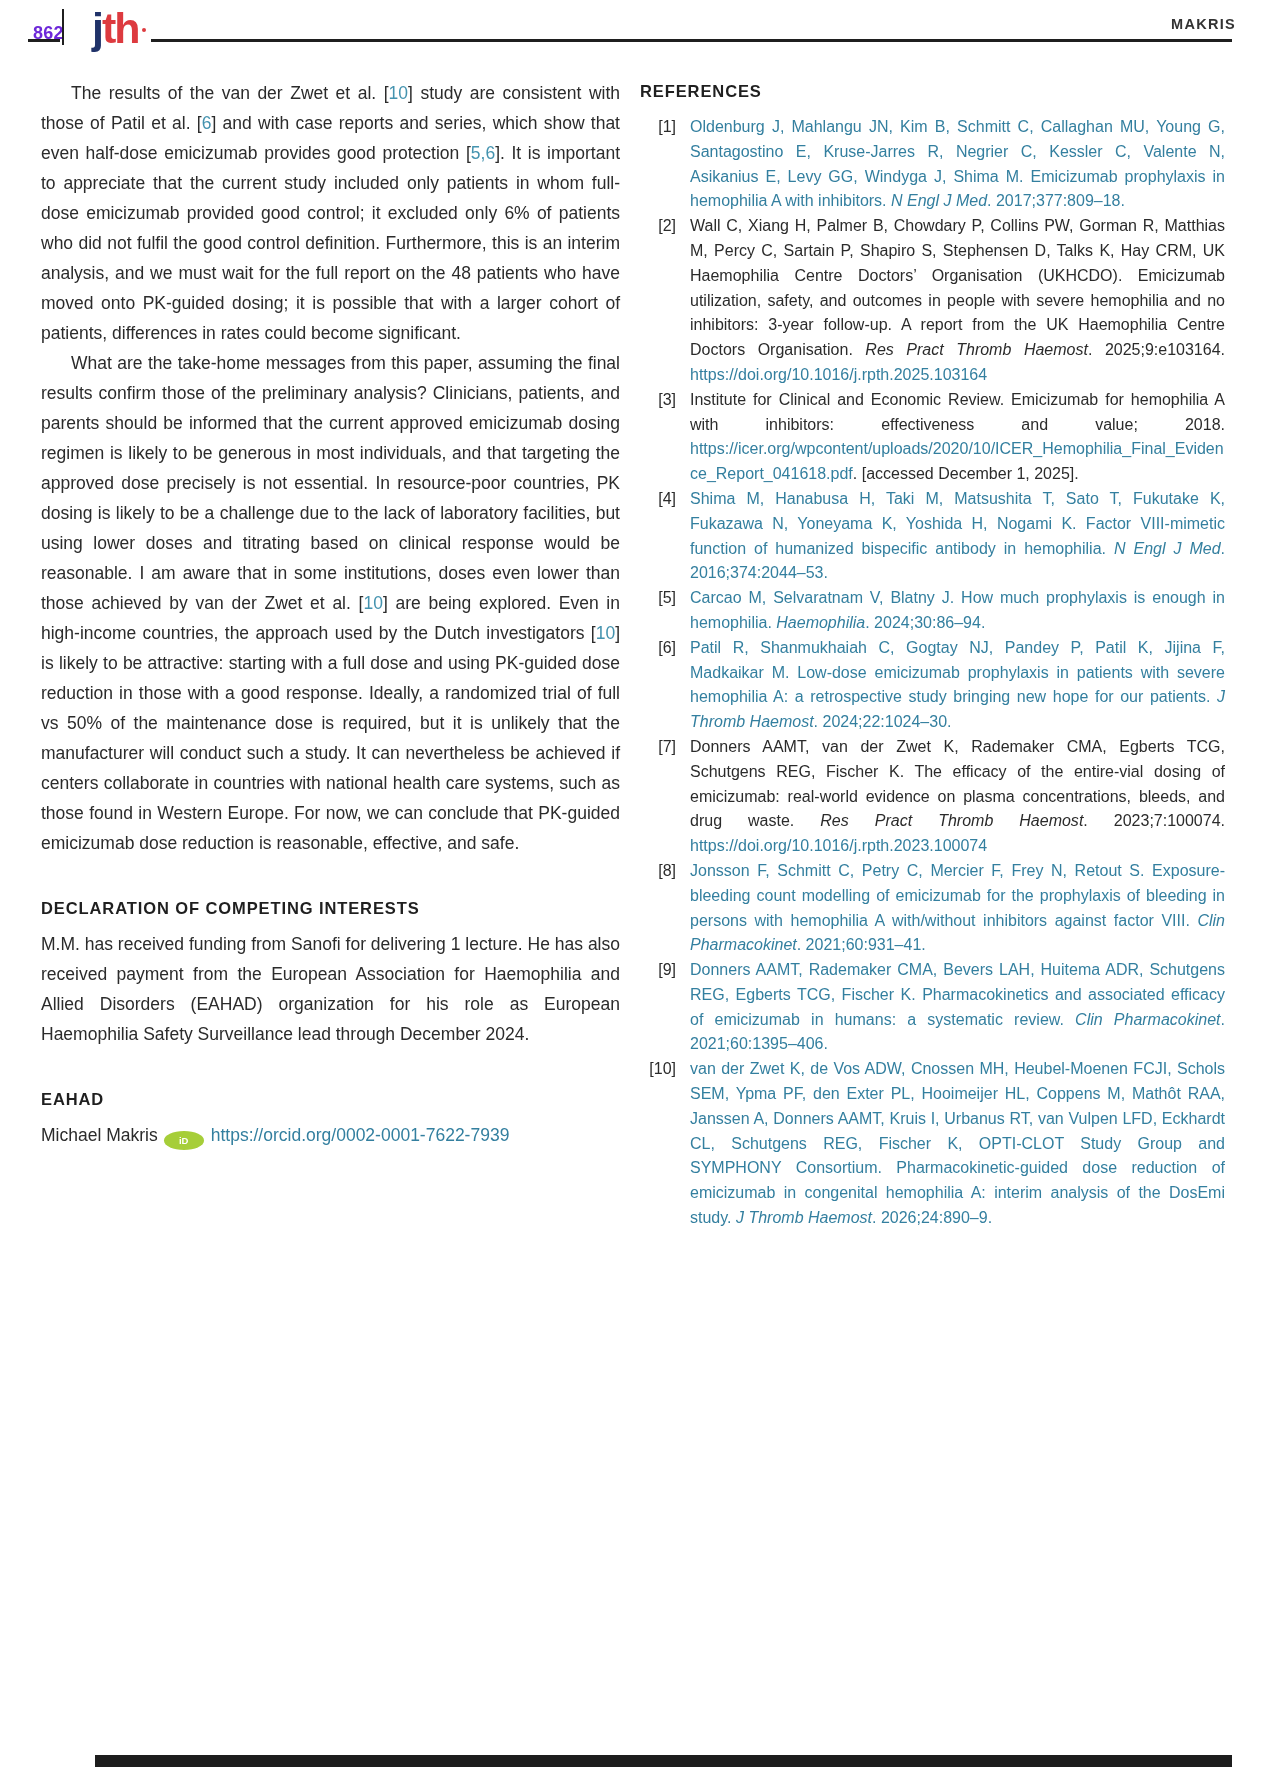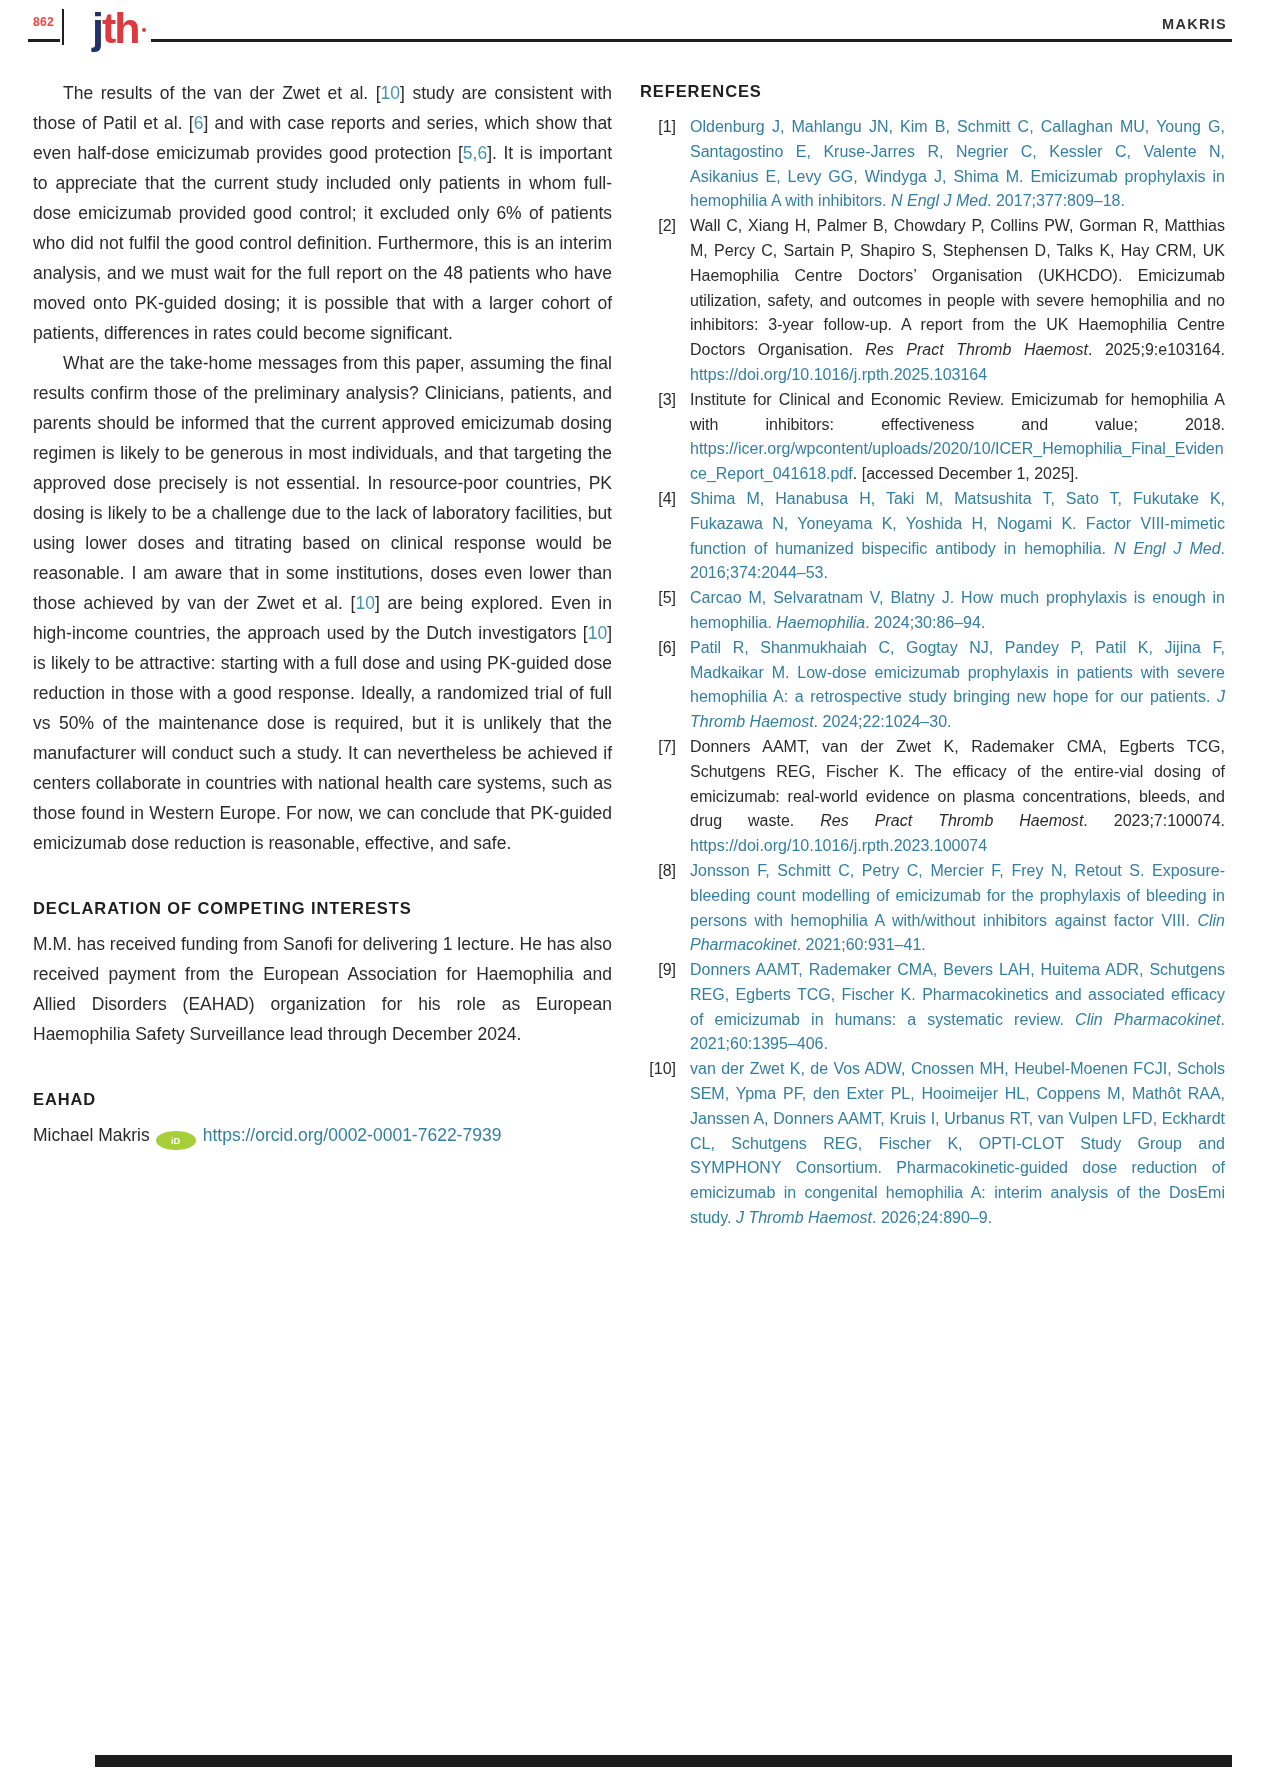--- a/index.html
+++ b/index.html
@@ -1,32 +1,32 @@
 <!DOCTYPE html>
 <html><head>
 <meta charset="utf-8">
 <style>
   html,body{margin:0;padding:0;}
   body{
     width:1280px;height:1768px;position:relative;background:#ffffff;
     font-family:"Liberation Sans",sans-serif;color:#2b2b2b;overflow:hidden;
   }
   
-  .page-num{position:absolute;top:15px;left:33px;font-size:12px;font-weight:700;letter-spacing:.3px;color:#ef4444;}
+  .page-num{position:absolute;top:23px;left:33px;font-size:18px;font-weight:700;letter-spacing:.3px;color:#6d28d9;}
   .rule-862{position:absolute;top:39px;left:28px;width:32px;height:3px;background:#1f1f1f;}
   .vbar{position:absolute;top:9px;left:62px;width:2px;height:36px;background:#1f1f1f;}
   .logo{position:absolute;top:5px;left:92px;font-size:43px;font-weight:700;letter-spacing:-2px;line-height:1.1;}
   .logo-j{color:#203269;}
   .logo-th{color:#dd3a3f;}
   .logo-tm{position:absolute;top:23px;right:-7px;width:4px;height:4px;border-radius:50%;background:#dd3a3f;}
   .long-rule{position:absolute;top:39px;left:151px;width:1081px;height:3px;background:#1f1f1f;}
-  .running-head{position:absolute;top:16px;right:53px;font-size:14.5px;font-weight:600;letter-spacing:1.3px;color:#333;}
+  .running-head{position:absolute;top:16px;right:44px;font-size:14.5px;font-weight:600;letter-spacing:1.3px;color:#333;}
   
   .col-left{
-    position:absolute;top:78px;left:33px;width:579px;
+    position:absolute;top:78px;left:41px;width:579px;
     font-size:17.5px;line-height:30px;text-align:justify;
   }
   .col-left p{margin:0;overflow-wrap:anywhere;}
   .indent{text-indent:30px;}
   .sec-heading{font-size:16.5px;font-weight:700;letter-spacing:.9px;color:#1f1f1f;margin:39px 0 10px;line-height:22px;text-align:left;}
   .col-right .sec-heading{margin:0 0 13px;}
   .orcid-line{margin:0;text-align:left;}
   .author{}
   .orcid-icon{
     display:inline-block;width:40px;height:19px;border-radius:50%;

